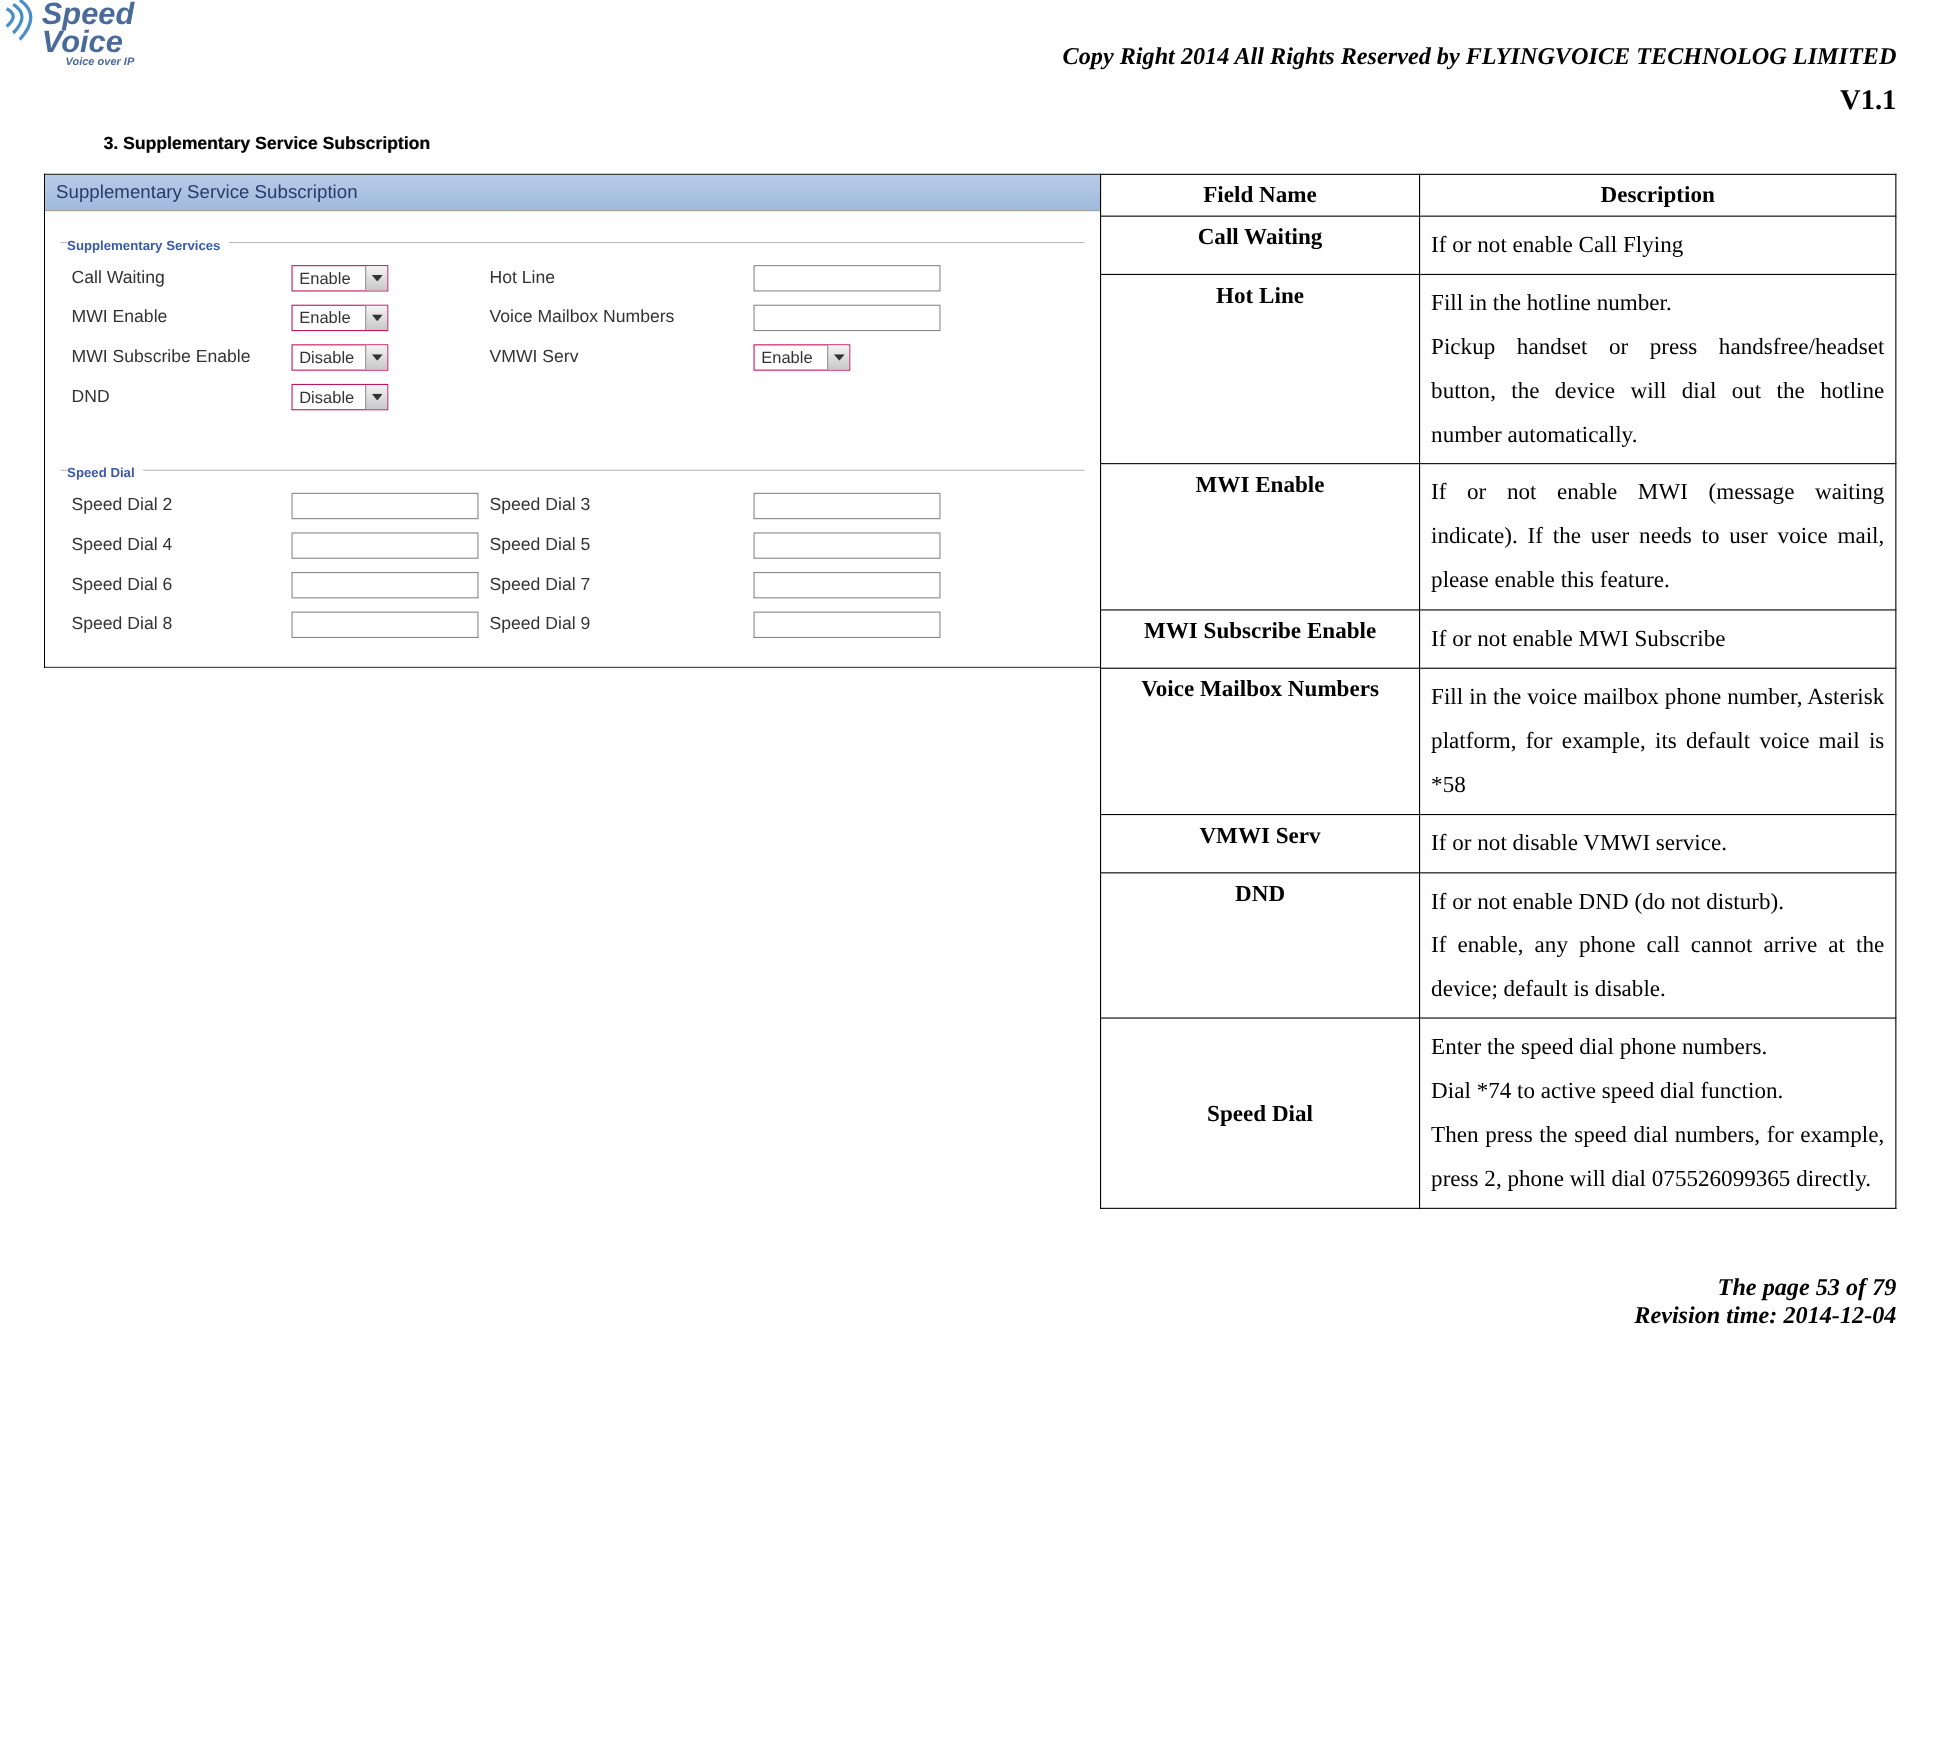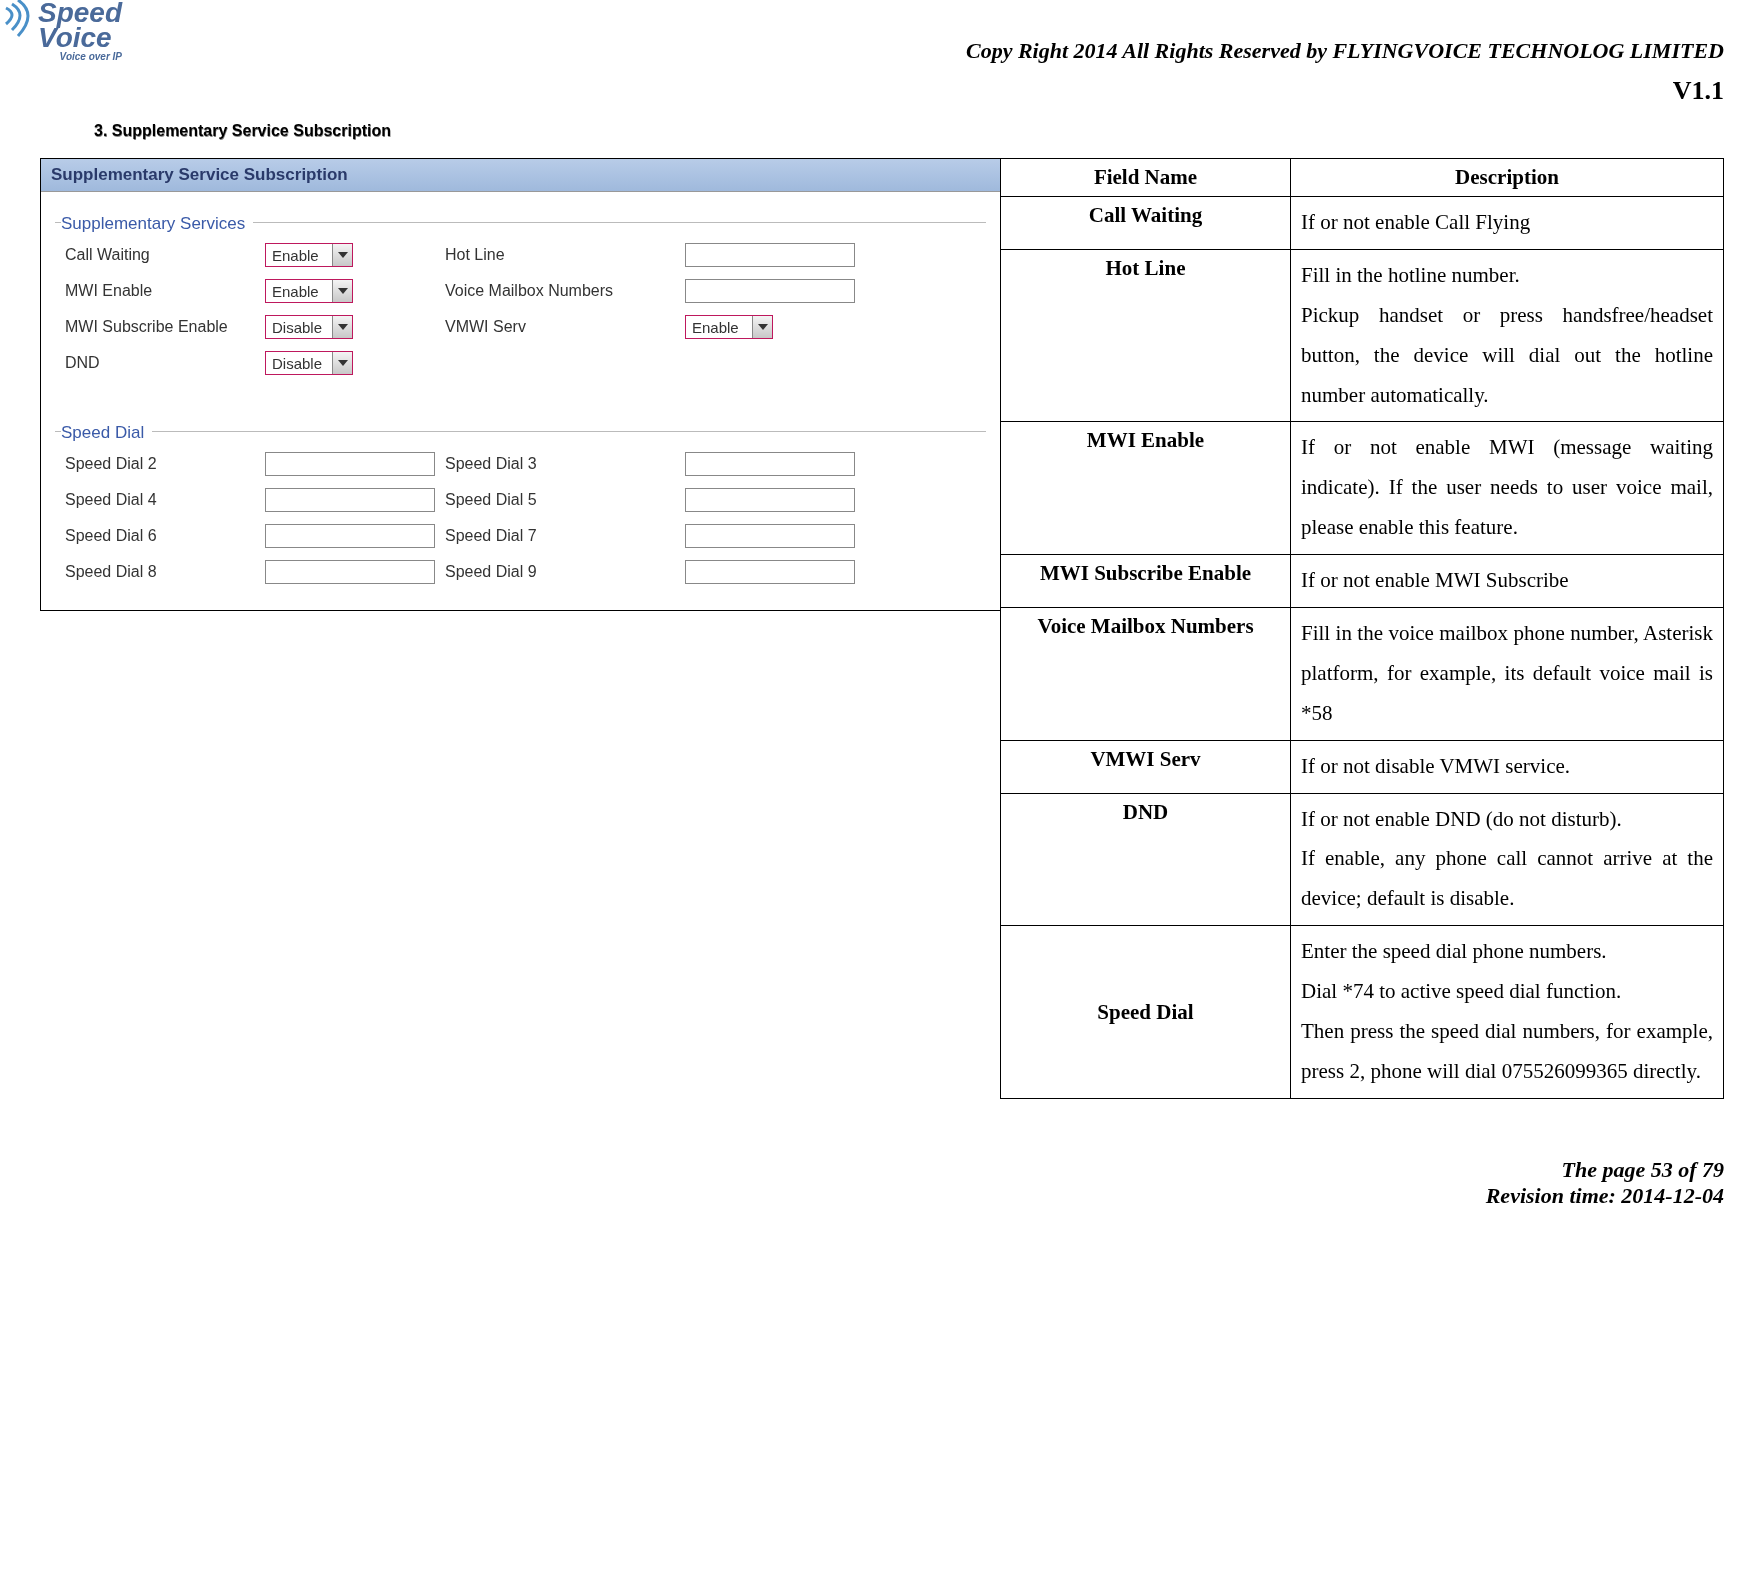--- a/index.html
+++ b/index.html
@@ -70,32 +70,32 @@
       border-right: none;
     }
     .screenshot {
       font-family: Tahoma, Arial, sans-serif;
       font-size: 16px;
       background: #fff;
     }
     .ss-titlebar {
       background: linear-gradient(#b8cce8, #9fb9dc);
       color: #2a3a6a;
-      font-weight: bold;
+      font-weight: normal;
       font-size: 17px;
       padding: 6px 10px;
       border-bottom: 1px solid #999;
     }
     .ss-section-wrap {
       padding: 10px 14px 26px 14px;
     }
     .ss-section-title {
       color: #3a5aa8;
-      font-weight: normal;
-      font-size: 17px;
+      font-weight: bold;
+      font-size: 12px;
       display: inline-block;
       background: #fff;
       padding-right: 8px;
       position: relative;
       top: 12px;
       left: 6px;
     }
     .ss-divider {
       border-top: 1px solid #bbb;
       margin-top: 0;

